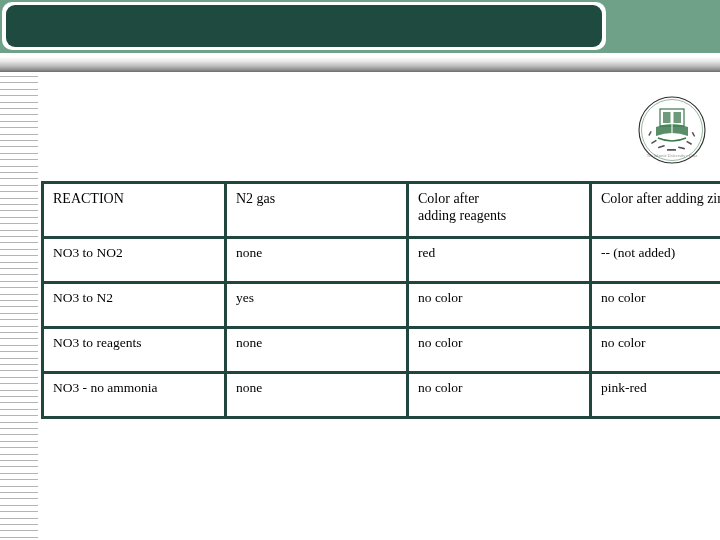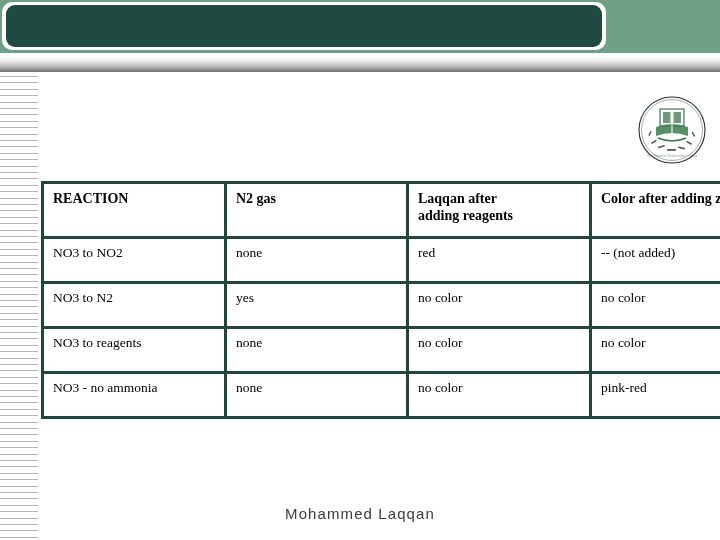--- a/index.html
+++ b/index.html
@@ -105,21 +105,21 @@
   .data-table td {
     border: 3px solid #20463d;
     vertical-align: top;
     padding: 6px 8px 6px 9px;
     font-size: 13.5px;
     color: #000000;
     line-height: 1.22;
     background: #ffffff;
   }
   .data-table tr.header-row td {
-    font-weight: bold;
+    font-weight: normal;
     font-size: 14px;
     height: 40px;
   }
   .data-table tr.data-row td {
     height: 30px;
   }
   .col-reaction { width: 163px; }
   .col-n2       { width: 162px; }
   .col-reagent  { width: 163px; }
   .col-zinc     { width: 158px; }
@@ -177,21 +177,21 @@
       </g>
     </svg>
   </div>
 
   <table class="data-table">
     <tbody>
       <tr class="header-row">
         <td class="col-reaction">REACTION</td>
         <td class="col-n2">N2 gas</td>
         <td class="col-reagent">
-          <span>Laqqan after</span><br>
+          <span>Color after</span><br>
           <span>adding reagents</span>
         </td>
         <td class="col-zinc">Color after adding zinc</td>
       </tr>
 
       <tr class="data-row">
         <td class="col-reaction">NO3 to NO2</td>
         <td class="col-n2 indent-cell">none</td>
         <td class="col-reagent">red</td>
         <td class="col-zinc">-- (not added)</td>
@@ -213,15 +213,14 @@
 
       <tr class="data-row">
         <td class="col-reaction">NO3 - no ammonia</td>
         <td class="col-n2 indent-cell">none</td>
         <td class="col-reagent">no color</td>
         <td class="col-zinc">pink-red</td>
       </tr>
     </tbody>
   </table>
 
-  <div class="footer-name">Mohammed  Laqqan</div>
 
 </div>
 
 </body></html>

